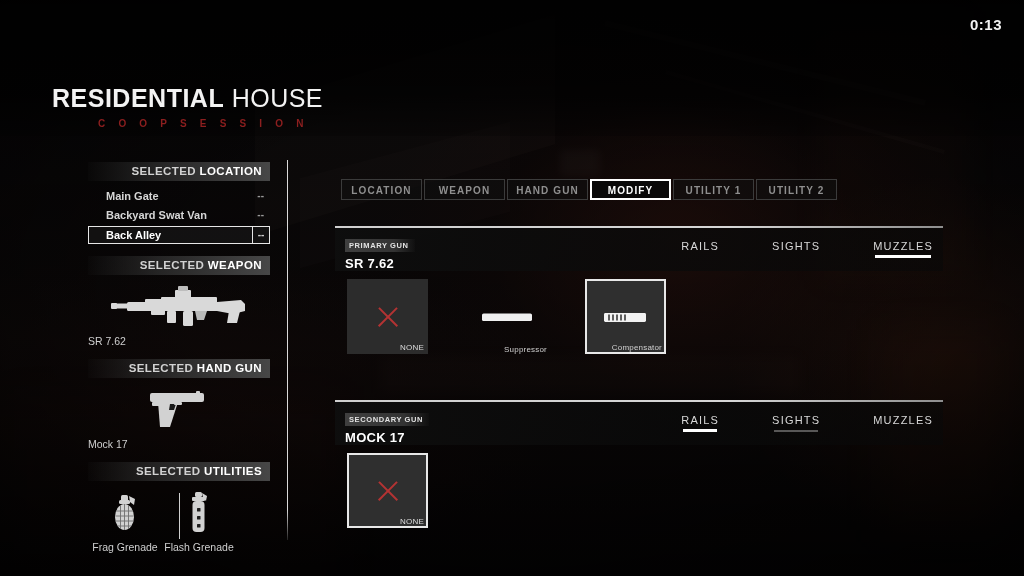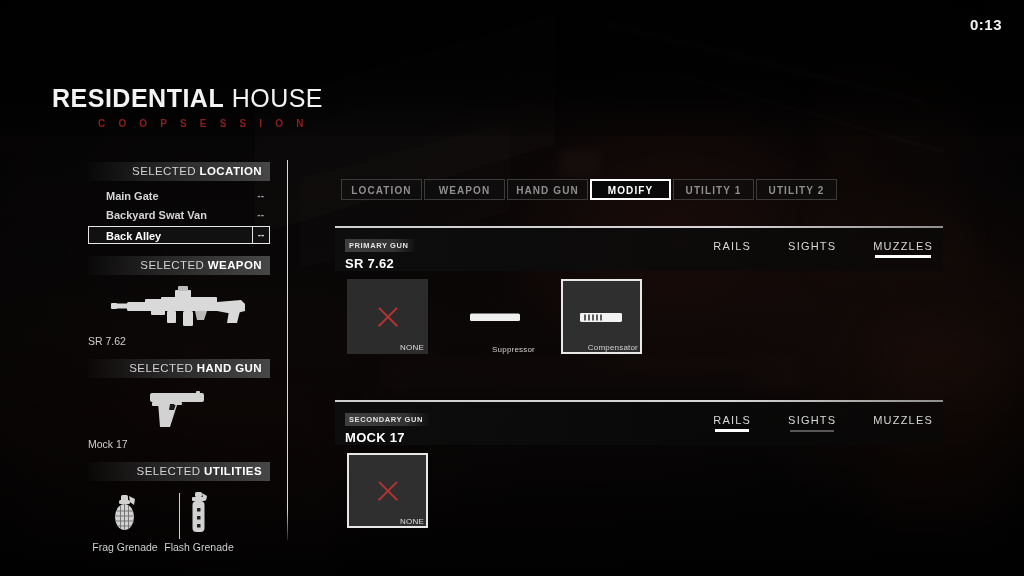--- a/index.html
+++ b/index.html
@@ -70,27 +70,27 @@
   }
 
   
   #sidebar { position:absolute; left:88px; top:162px; width:182px; }
   .sec-head {
     height:19px; line-height:19px;
     background:linear-gradient(90deg, rgba(24,24,24,0.15) 0%, rgba(46,46,46,0.75) 38%, #474747 100%);
     text-align:right; padding-right:8px;
     font-size:11.5px; letter-spacing:0.4px; color:#eaeaea;
   }
-  .sec-head .lw { font-weight:400; color:#d2d2d2;margin-left:20px; }
+  .sec-head .lw { font-weight:700; color:#d2d2d2;margin-left:20px; }
   .sec-head .lb { font-weight:700; color:#fff; }
 
   .loc-list { margin-top:7px; }
   .loc-row {
     position:relative; height:16px; line-height:16px;
-    display:flex; 
+    display:flex; align-items:center;
     font-size:11px; font-weight:700; color:#d6d6d6;
     padding-left:18px; margin-bottom:3px;
   }
   .loc-row .dash {
     position:absolute; right:6px; font-size:10px; color:#9a9a9a; font-weight:700;
   }
   .loc-row.selected {
     height:18px; line-height:18px;
     border:1px solid #e6e6e6; color:#fff;
     background:rgba(28,28,28,0.55);
@@ -137,28 +137,28 @@
     position:relative; height:43px;
     background:linear-gradient(90deg, rgba(14,14,14,0.92) 0%, rgba(10,10,10,0.80) 55%, rgba(8,8,8,0.62) 100%);
     padding:6px 0 0 10px;
   }
   .badge {
     display:inline-block; font-size:7.5px; font-weight:700; letter-spacing:0.6px;
     color:#e2e2e2; background:linear-gradient(90deg,#3f3f3f 0%, #333 70%, rgba(40,40,40,0.1) 100%);
     padding:2px 6px 2px 4px;
   }
   .gun-name { font-size:13px; font-weight:700; color:#fff; margin-top:4px; letter-spacing:0.3px; }
-  .subtabs { position:absolute; right:10px; top:12px; display:flex; gap:37px; }
+  .subtabs { position:absolute; right:10px; top:12px; display:flex; gap:53px; }
   .subtab { font-size:11px; letter-spacing:1.2px; color:#d8d8d8; text-align:center; padding-bottom:6px; position:relative; }
   .subtab .ul { position:absolute; left:2px; right:2px; bottom:0; height:3px; background:transparent; }
   .subtab.active .ul { background:#ffffff; }
   .subtab.hover .ul { background:rgba(255,255,255,0.32); height:2px; }
 
   .panel-body { height:95px; position:relative; padding:8px 0 0 12px; }
-  .opts { display:flex; align-items:flex-start; gap:4px; }
+  .opts { display:flex; align-items:flex-start; gap:16px; }
   .opt { width:81px; height:75px; position:relative; margin-right:22px; }
   .opt .card {
     position:absolute; inset:0;
     display:flex; align-items:center; justify-content:center;
   }
   .opt.none .card { background:#2c2c2c; }
   .opt.sel .card { border:2px solid #e8e8e8; background:#2f2f2f; }
   .opt .oname {
     position:absolute; right:4px; bottom:2px;
     font-size:8px; color:#cfcfcf; letter-spacing:0.2px;

